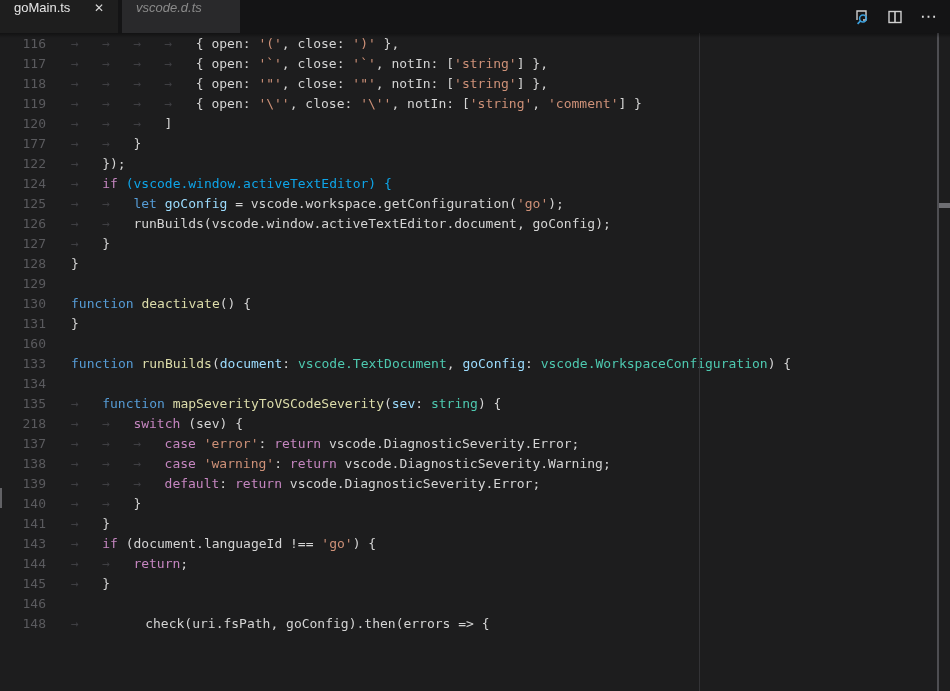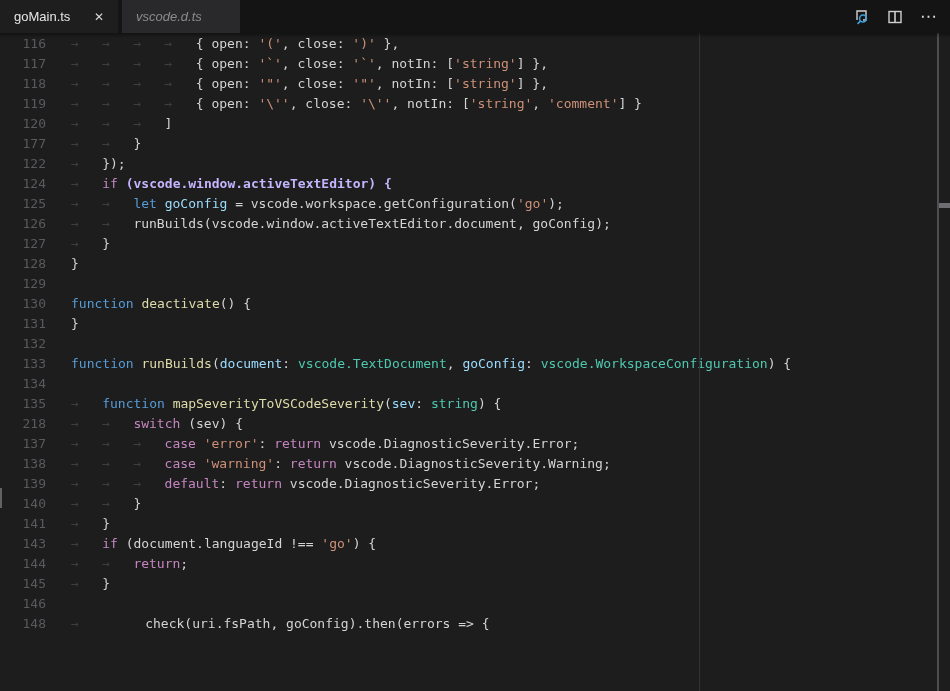--- a/index.html
+++ b/index.html
@@ -12,21 +12,21 @@
     position: relative;
   }
 
   
   .tabbar {
     position: absolute; top:0; left:0; right:0; height:33px;
     background:#141415;
     display:flex; align-items:stretch;
   }
   .tab {
-    display:flex; align-items:center;
+    display:flex; align-items:flex-start;
     font-size:13px; padding:0 10px 0 14px;
     width:118px; flex:none;
     cursor:pointer;
   }
   .tab.active { background:#1e1e1e; color:#e6e6e6; justify-content:space-between; }
   .tab.preview { background:#29292b; color:#8b8b8b; font-style:italic; margin-left:4px; }
   .tab-close { color:#d8d8d8; font-size:12px; line-height:1; padding:2px 4px; }
   .tab-actions {
     margin-left:auto; display:flex; align-items:center;
     gap:16px; padding-right:12px;
@@ -95,29 +95,29 @@
 
 <div class="editor">
   <div>
       <div class="row"><span class="ln">116</span><span class="code"><span class="tab-ws">→</span><span class="tab-ws">→</span><span class="tab-ws">→</span><span class="tab-ws">→</span><span style="color: rgb(212, 212, 212);">{ open: </span><span style="color: rgb(206, 145, 120);">'('</span><span style="color: rgb(212, 212, 212);">, close: </span><span style="color: rgb(206, 145, 120);">')'</span><span style="color: rgb(212, 212, 212);"> },</span></span></div>
       <div class="row"><span class="ln">117</span><span class="code"><span class="tab-ws">→</span><span class="tab-ws">→</span><span class="tab-ws">→</span><span class="tab-ws">→</span><span style="color: rgb(212, 212, 212);">{ open: </span><span style="color: rgb(206, 145, 120);">'`'</span><span style="color: rgb(212, 212, 212);">, close: </span><span style="color: rgb(206, 145, 120);">'`'</span><span style="color: rgb(212, 212, 212);">, notIn: [</span><span style="color: rgb(206, 145, 120);">'string'</span><span style="color: rgb(212, 212, 212);">] },</span></span></div>
       <div class="row"><span class="ln">118</span><span class="code"><span class="tab-ws">→</span><span class="tab-ws">→</span><span class="tab-ws">→</span><span class="tab-ws">→</span><span style="color: rgb(212, 212, 212);">{ open: </span><span style="color: rgb(206, 145, 120);">'"'</span><span style="color: rgb(212, 212, 212);">, close: </span><span style="color: rgb(206, 145, 120);">'"'</span><span style="color: rgb(212, 212, 212);">, notIn: [</span><span style="color: rgb(206, 145, 120);">'string'</span><span style="color: rgb(212, 212, 212);">] },</span></span></div>
       <div class="row"><span class="ln">119</span><span class="code"><span class="tab-ws">→</span><span class="tab-ws">→</span><span class="tab-ws">→</span><span class="tab-ws">→</span><span style="color: rgb(212, 212, 212);">{ open: </span><span style="color: rgb(206, 145, 120);">'\''</span><span style="color: rgb(212, 212, 212);">, close: </span><span style="color: rgb(206, 145, 120);">'\''</span><span style="color: rgb(212, 212, 212);">, notIn: [</span><span style="color: rgb(206, 145, 120);">'string'</span><span style="color: rgb(212, 212, 212);">, </span><span style="color: rgb(206, 145, 120);">'comment'</span><span style="color: rgb(212, 212, 212);">] }</span></span></div>
       <div class="row"><span class="ln">120</span><span class="code"><span class="tab-ws">→</span><span class="tab-ws">→</span><span class="tab-ws">→</span><span style="color: rgb(212, 212, 212);">]</span></span></div>
       <div class="row"><span class="ln">177</span><span class="code"><span class="tab-ws">→</span><span class="tab-ws">→</span><span style="color: rgb(212, 212, 212);">}</span></span></div>
       <div class="row"><span class="ln">122</span><span class="code"><span class="tab-ws">→</span><span style="color: rgb(212, 212, 212);">});</span></span></div>
-      <div class="row"><span class="ln">124</span><span class="code"><span class="tab-ws">→</span><span style="color: rgb(197, 134, 192);">if</span><span style="color: #c4b5fd; font-weight: bold;"> (vscode.window.activeTextEditor) {</span></span></div>
+      <div class="row"><span class="ln">124</span><span class="code"><span class="tab-ws">→</span><span style="color: rgb(197, 134, 192);">if</span><span style="color: #0ea5e9;"> (vscode.window.activeTextEditor) {</span></span></div>
       <div class="row"><span class="ln">125</span><span class="code"><span class="tab-ws">→</span><span class="tab-ws">→</span><span style="color: rgb(86, 156, 214);">let</span><span style="color: rgb(212, 212, 212);"> </span><span style="color: rgb(156, 220, 254);">goConfig</span><span style="color: rgb(212, 212, 212);"> = vscode.workspace.getConfiguration(</span><span style="color: rgb(206, 145, 120);">'go'</span><span style="color: rgb(212, 212, 212);">);</span></span></div>
       <div class="row"><span class="ln">126</span><span class="code"><span class="tab-ws">→</span><span class="tab-ws">→</span><span style="color: rgb(212, 212, 212);">runBuilds(vscode.window.activeTextEditor.document, goConfig);</span></span></div>
       <div class="row"><span class="ln">127</span><span class="code"><span class="tab-ws">→</span><span style="color: rgb(212, 212, 212);">}</span></span></div>
       <div class="row"><span class="ln">128</span><span class="code"><span style="color: rgb(212, 212, 212);">}</span></span></div>
       <div class="row"><span class="ln">129</span><span class="code"></span></div>
       <div class="row"><span class="ln">130</span><span class="code"><span style="color: rgb(86, 156, 214);">function</span><span style="color: rgb(212, 212, 212);"> </span><span style="color: rgb(220, 220, 170);">deactivate</span><span style="color: rgb(212, 212, 212);">() {</span></span></div>
       <div class="row"><span class="ln">131</span><span class="code"><span style="color: rgb(212, 212, 212);">}</span></span></div>
-      <div class="row"><span class="ln">132</span><span class="code"></span></div>
+      <div class="row"><span class="ln">160</span><span class="code"></span></div>
       <div class="row"><span class="ln">133</span><span class="code"><span style="color: rgb(86, 156, 214);">function</span><span style="color: rgb(212, 212, 212);"> </span><span style="color: rgb(220, 220, 170);">runBuilds</span><span style="color: rgb(212, 212, 212);">(</span><span style="color: rgb(156, 220, 254);">document</span><span style="color: rgb(212, 212, 212);">: </span><span style="color: rgb(78, 201, 176);">vscode.TextDocument</span><span style="color: rgb(212, 212, 212);">, </span><span style="color: rgb(156, 220, 254);">goConfig</span><span style="color: rgb(212, 212, 212);">: </span><span style="color: rgb(78, 201, 176);">vscode.WorkspaceConfiguration</span><span style="color: rgb(212, 212, 212);">) {</span></span></div>
       <div class="row"><span class="ln">134</span><span class="code"></span></div>
       <div class="row"><span class="ln">135</span><span class="code"><span class="tab-ws">→</span><span style="color: rgb(86, 156, 214);">function</span><span style="color: rgb(212, 212, 212);"> </span><span style="color: rgb(220, 220, 170);">mapSeverityToVSCodeSeverity</span><span style="color: rgb(212, 212, 212);">(</span><span style="color: rgb(156, 220, 254);">sev</span><span style="color: rgb(212, 212, 212);">: </span><span style="color: rgb(78, 201, 176);">string</span><span style="color: rgb(212, 212, 212);">) {</span></span></div>
       <div class="row"><span class="ln">218</span><span class="code"><span class="tab-ws">→</span><span class="tab-ws">→</span><span style="color: rgb(197, 134, 192);">switch</span><span style="color: rgb(212, 212, 212);"> (sev) {</span></span></div>
       <div class="row"><span class="ln">137</span><span class="code"><span class="tab-ws">→</span><span class="tab-ws">→</span><span class="tab-ws">→</span><span style="color: rgb(197, 134, 192);">case</span><span style="color: rgb(212, 212, 212);"> </span><span style="color: rgb(206, 145, 120);">'error'</span><span style="color: rgb(212, 212, 212);">: </span><span style="color: rgb(197, 134, 192);">return</span><span style="color: rgb(212, 212, 212);"> vscode.DiagnosticSeverity.Error;</span></span></div>
       <div class="row"><span class="ln">138</span><span class="code"><span class="tab-ws">→</span><span class="tab-ws">→</span><span class="tab-ws">→</span><span style="color: rgb(197, 134, 192);">case</span><span style="color: rgb(212, 212, 212);"> </span><span style="color: rgb(206, 145, 120);">'warning'</span><span style="color: rgb(212, 212, 212);">: </span><span style="color: rgb(197, 134, 192);">return</span><span style="color: rgb(212, 212, 212);"> vscode.DiagnosticSeverity.Warning;</span></span></div>
       <div class="row"><span class="ln">139</span><span class="code"><span class="tab-ws">→</span><span class="tab-ws">→</span><span class="tab-ws">→</span><span style="color: rgb(197, 134, 192);">default</span><span style="color: rgb(212, 212, 212);">: </span><span style="color: rgb(197, 134, 192);">return</span><span style="color: rgb(212, 212, 212);"> vscode.DiagnosticSeverity.Error;</span></span></div>
       <div class="row"><span class="ln">140</span><span class="code"><span class="tab-ws">→</span><span class="tab-ws">→</span><span style="color: rgb(212, 212, 212);">}</span></span></div>
       <div class="row"><span class="ln">141</span><span class="code"><span class="tab-ws">→</span><span style="color: rgb(212, 212, 212);">}</span></span></div>
       <div class="row"><span class="ln">143</span><span class="code"><span class="tab-ws">→</span><span style="color: rgb(197, 134, 192);">if</span><span style="color: rgb(212, 212, 212);"> (document.languageId !== </span><span style="color: rgb(206, 145, 120);">'go'</span><span style="color: rgb(212, 212, 212);">) {</span></span></div>

